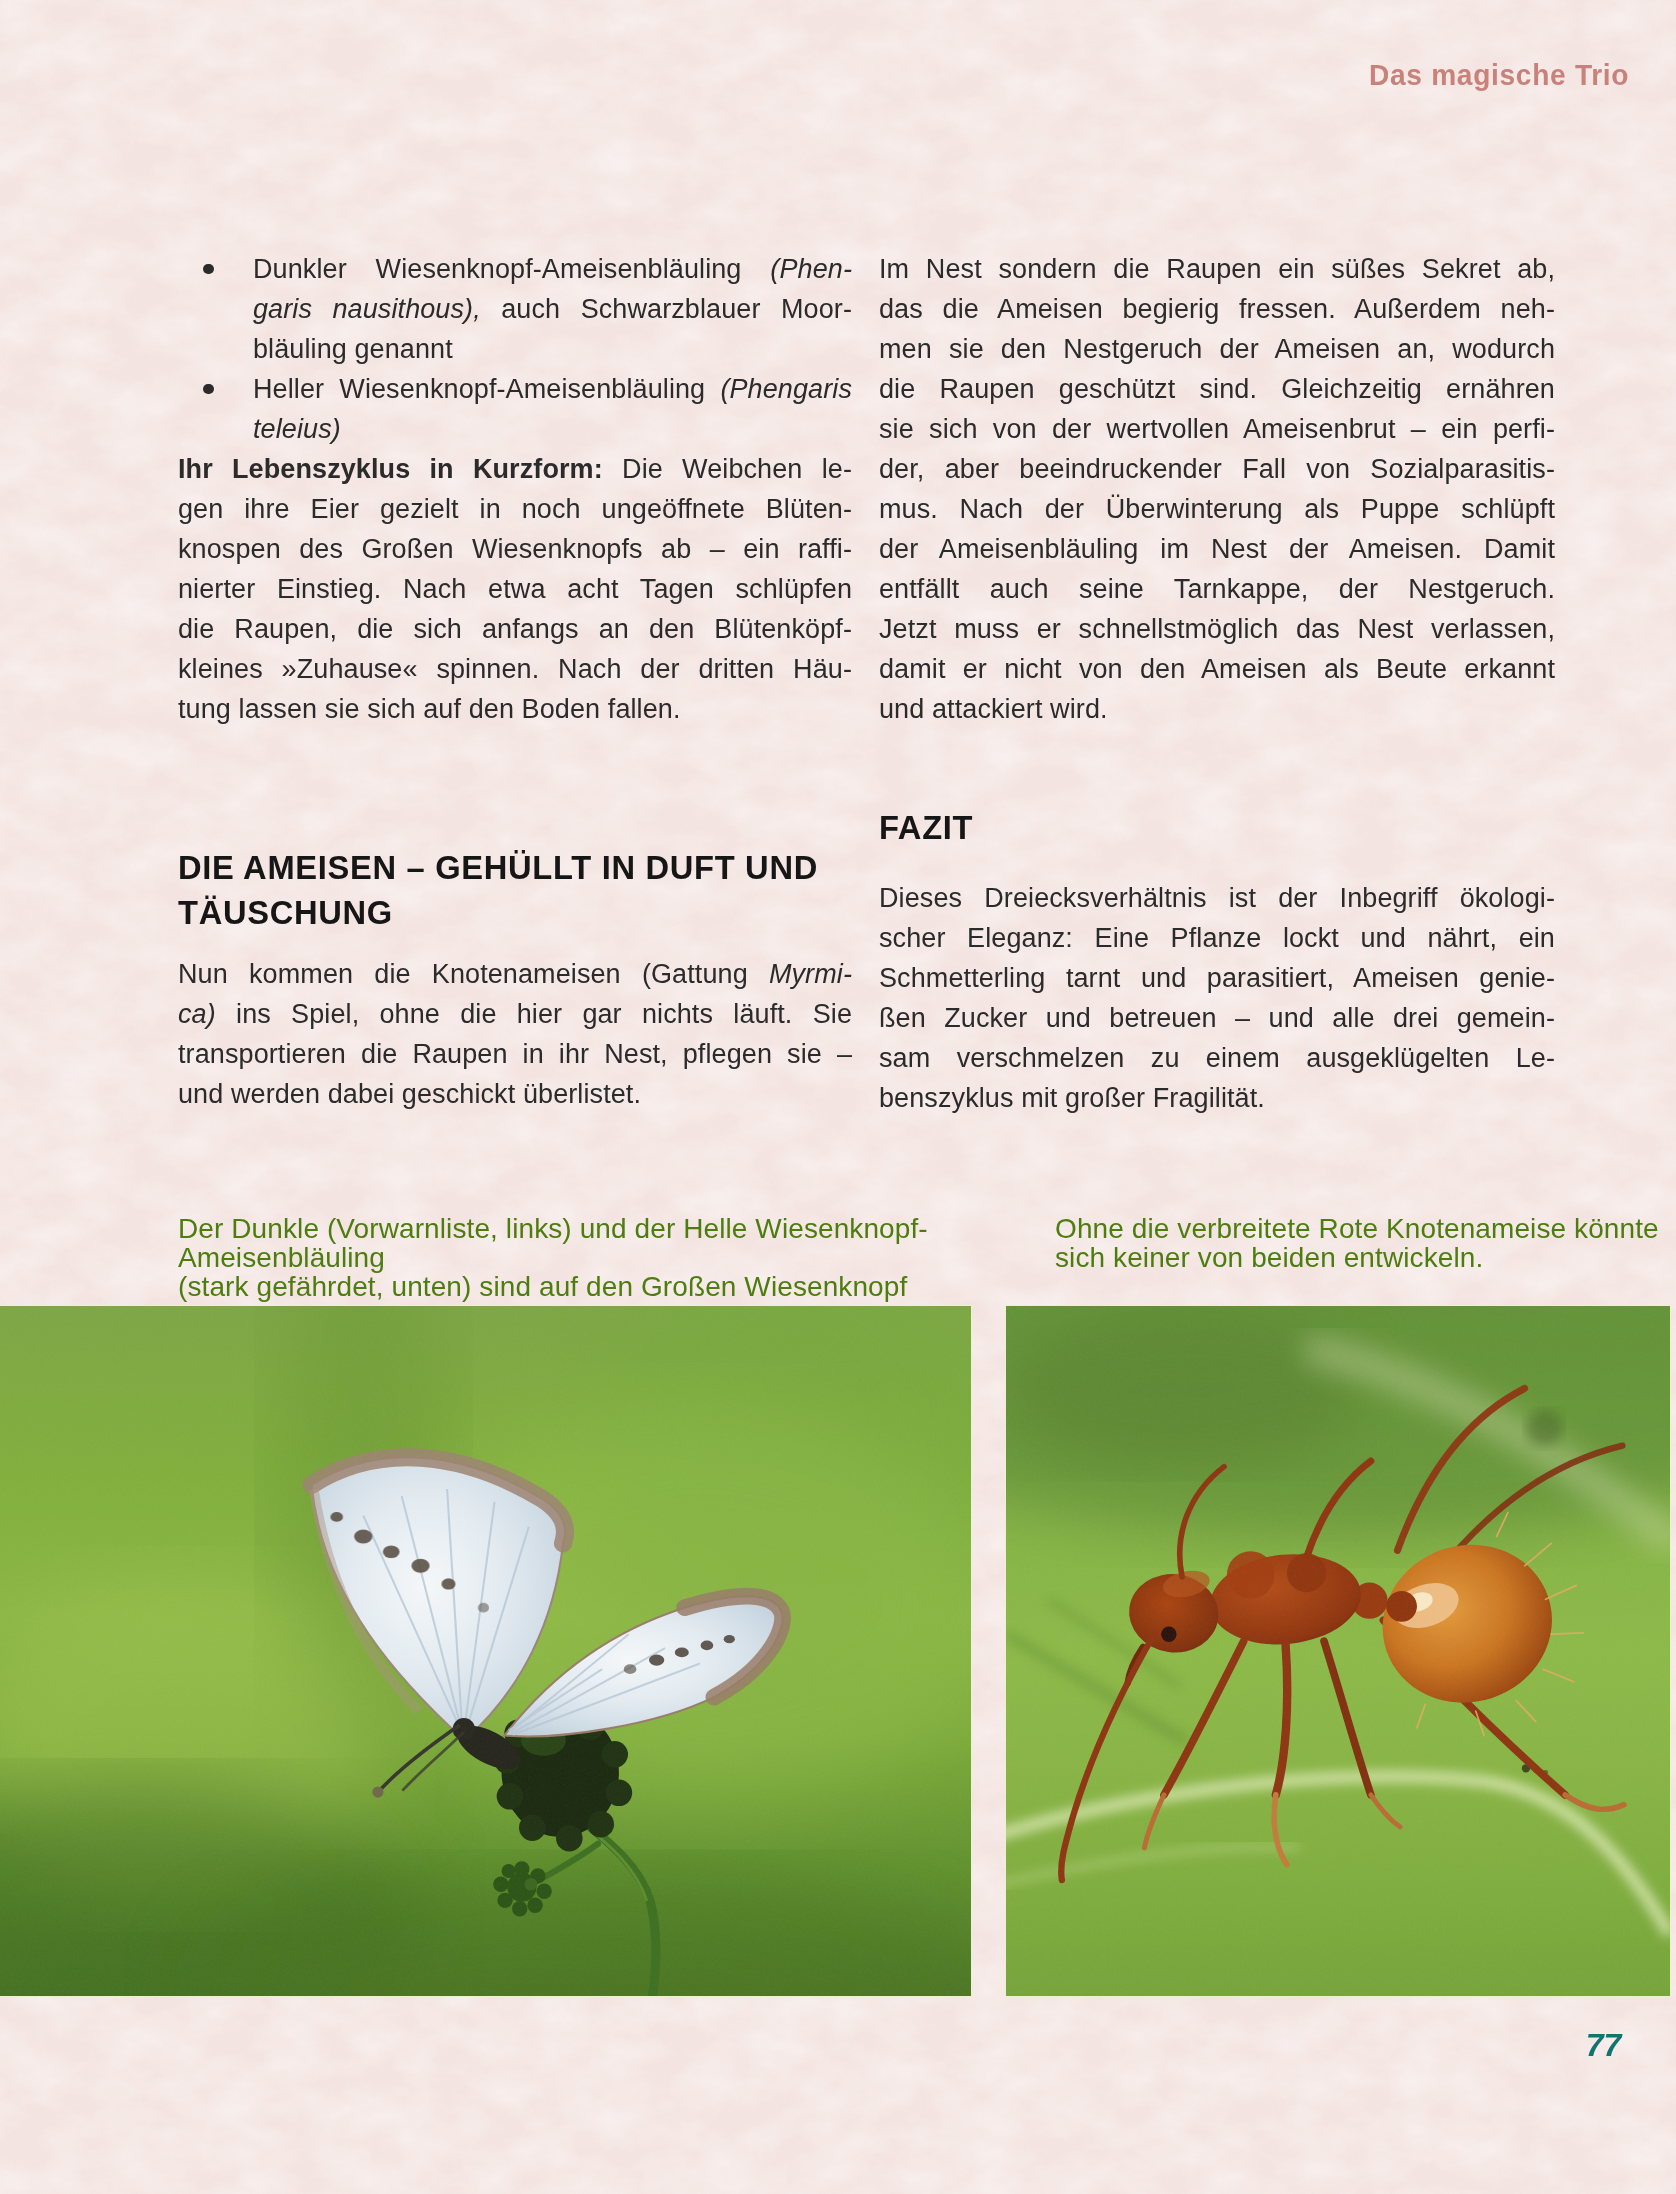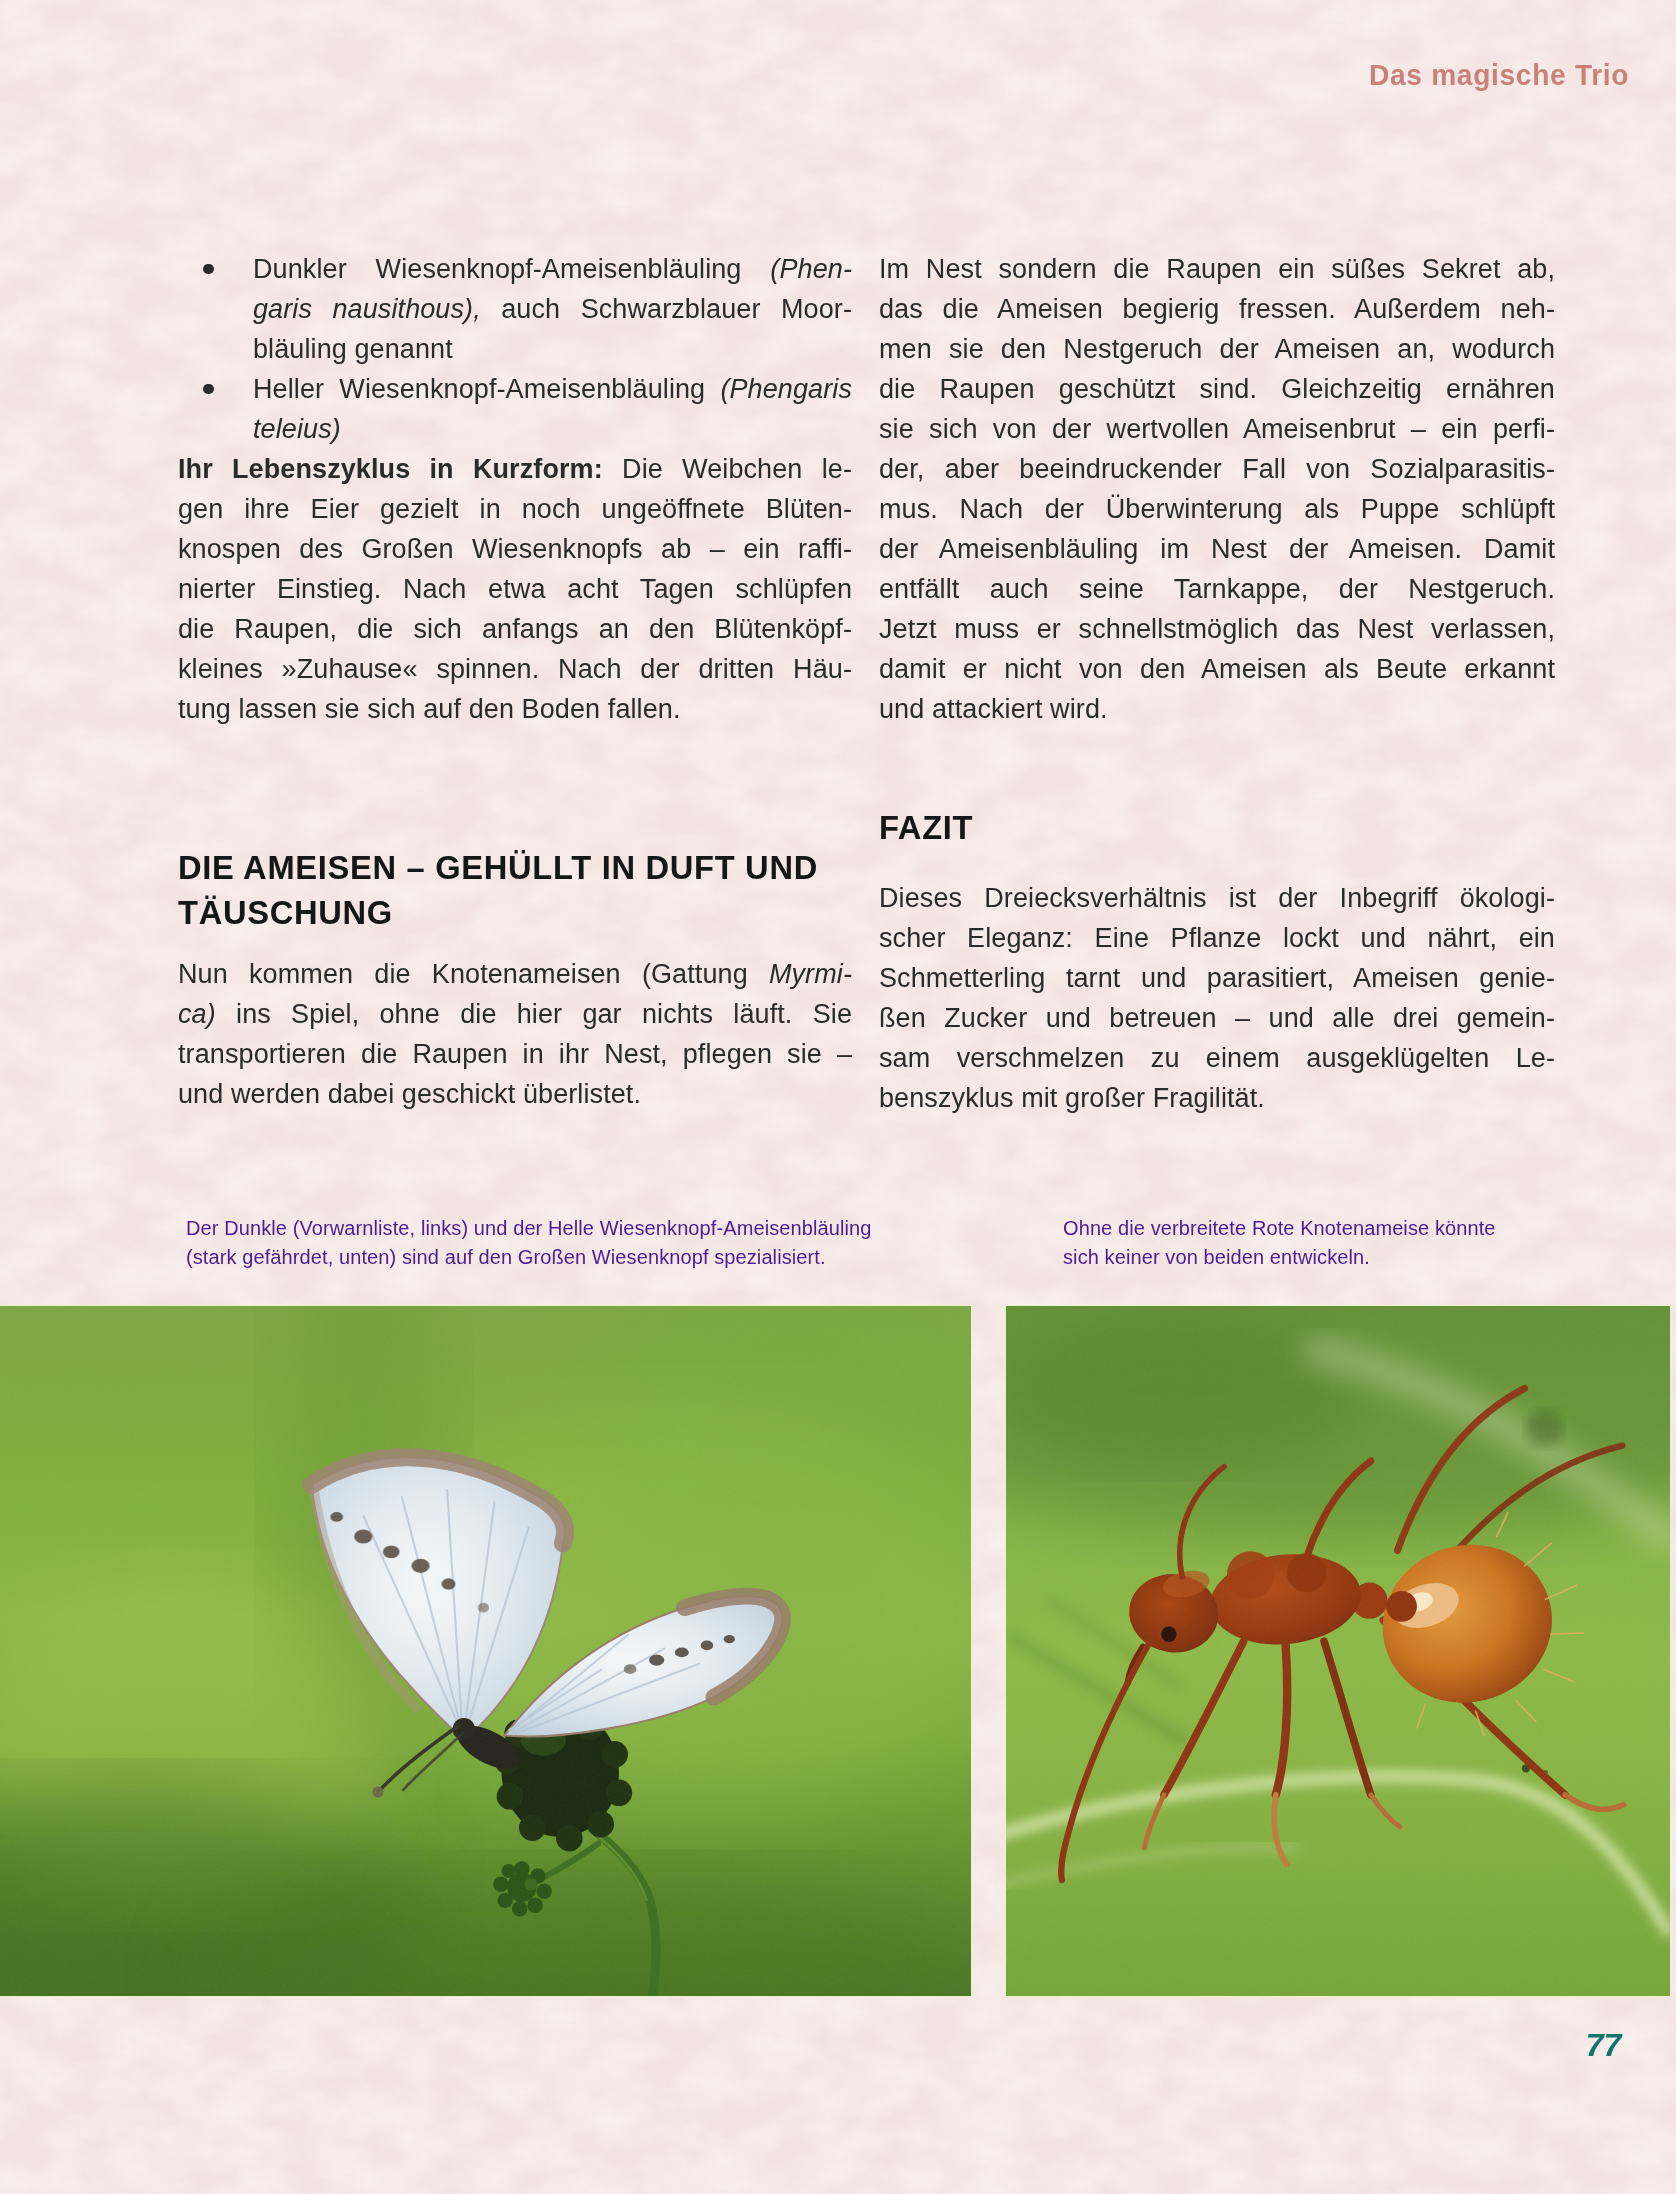--- a/index.html
+++ b/index.html
@@ -35,21 +35,21 @@
   .display{
     font-weight:bold;color:#161616;font-size:33px;line-height:45px;
     letter-spacing:0.7px;transform:scaleX(.99);transform-origin:left;
   }
   .display .tline{text-align:left;text-align-last:left;}
   .heading-ants{left:178px;top:845px;width:699px;}
   .para-ants{left:178px;top:954px;width:674px;}
   .heading-fazit{left:879px;top:805px;width:419px;}
   .para-fazit{left:879px;top:878px;width:676px;}
 
-  .caption{font-size:20px;line-height:29px;color:#4c1d95;letter-spacing:0.1px;margin-left:8px;}
+  .caption{font-size:28px;line-height:29px;color:#4d7c0f;letter-spacing:0.1px;}
   .caption .tline{text-align:left;text-align-last:left;}
   .caption-left{left:178px;top:1214px;width:845px;}
   .caption-right{left:1055px;top:1214px;width:650px;}
 
   .photo{position:absolute;top:1306px;height:690px;z-index:2;outline:1.4px solid #ecf2ca;}
   .photo-left{left:0;width:971px;}
   .photo-right{left:1006px;width:664px;}
   .photo svg{display:block;width:100%;height:100%;}
 
   .pagenum{

